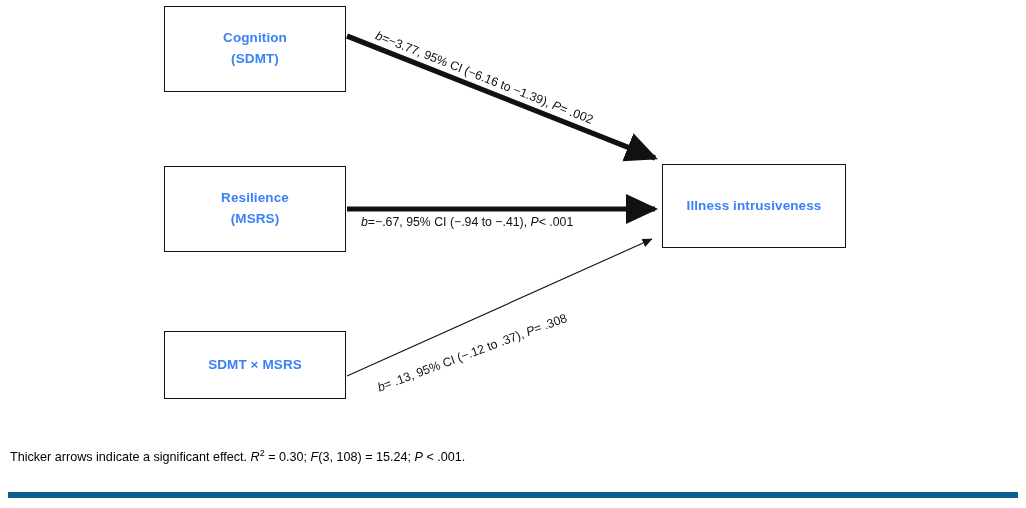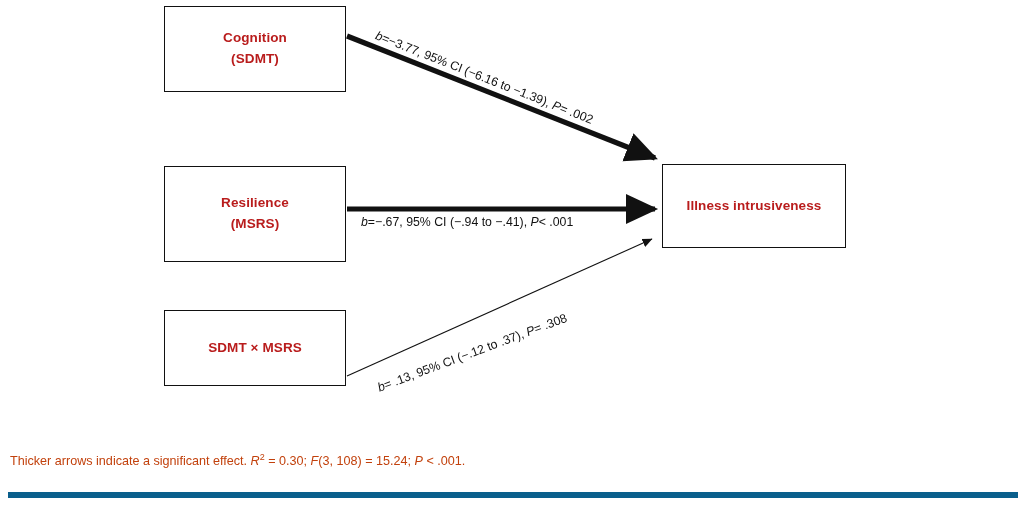--- a/index.html
+++ b/index.html
@@ -42,26 +42,26 @@
     flex-direction: column;
     align-items: center;
     justify-content: center;
     text-align: center;
   }
   .node-label {
     font-size: 13.5px;
     font-weight: bold;
     line-height: 1.55;
     letter-spacing: 0.1px;
-    color: #b91c1c;
+    color: #3b82f6;
   }
 
   #box-cognition { left: 164px; top: 6px;   width: 182px; height: 86px; }
-  #box-resilience{ left: 164px; top: 166px; width: 182px; height: 96px; }
-  #box-interaction{left: 164px; top: 310px; width: 182px; height: 76px; text-align: center; }
+  #box-resilience{ left: 164px; top: 166px; width: 182px; height: 86px; }
+  #box-interaction{left: 164px; top: 331px; width: 182px; height: 68px; text-align: center; }
   #box-outcome   { left: 662px; top: 164px; width: 184px; height: 84px; }
 
   
   .path-label {
     position: absolute;
     font-size: 12.3px;
     white-space: nowrap;
     color: #111111;
     transform-origin: left center;
   }
@@ -82,23 +82,23 @@
     top: 381px;
     transform: rotate(-20.5deg);
   }
 
   
   #footnote {
     position: absolute;
     left: 10px;
     top: 443px;
     width: 900px;
-    color: #c2410c;
+    color: #000000;
     font-size: 12.6px;
-    line-height: 28px;
+    line-height: 21px;
   }
   #footnote div { white-space: nowrap; }
   #footnote i { font-style: italic; }
   #footnote sup { font-size: 9px; vertical-align: super; }
 
   
   #bottom-bar {
     position: absolute;
     left: 8px;
     top: 492px;

